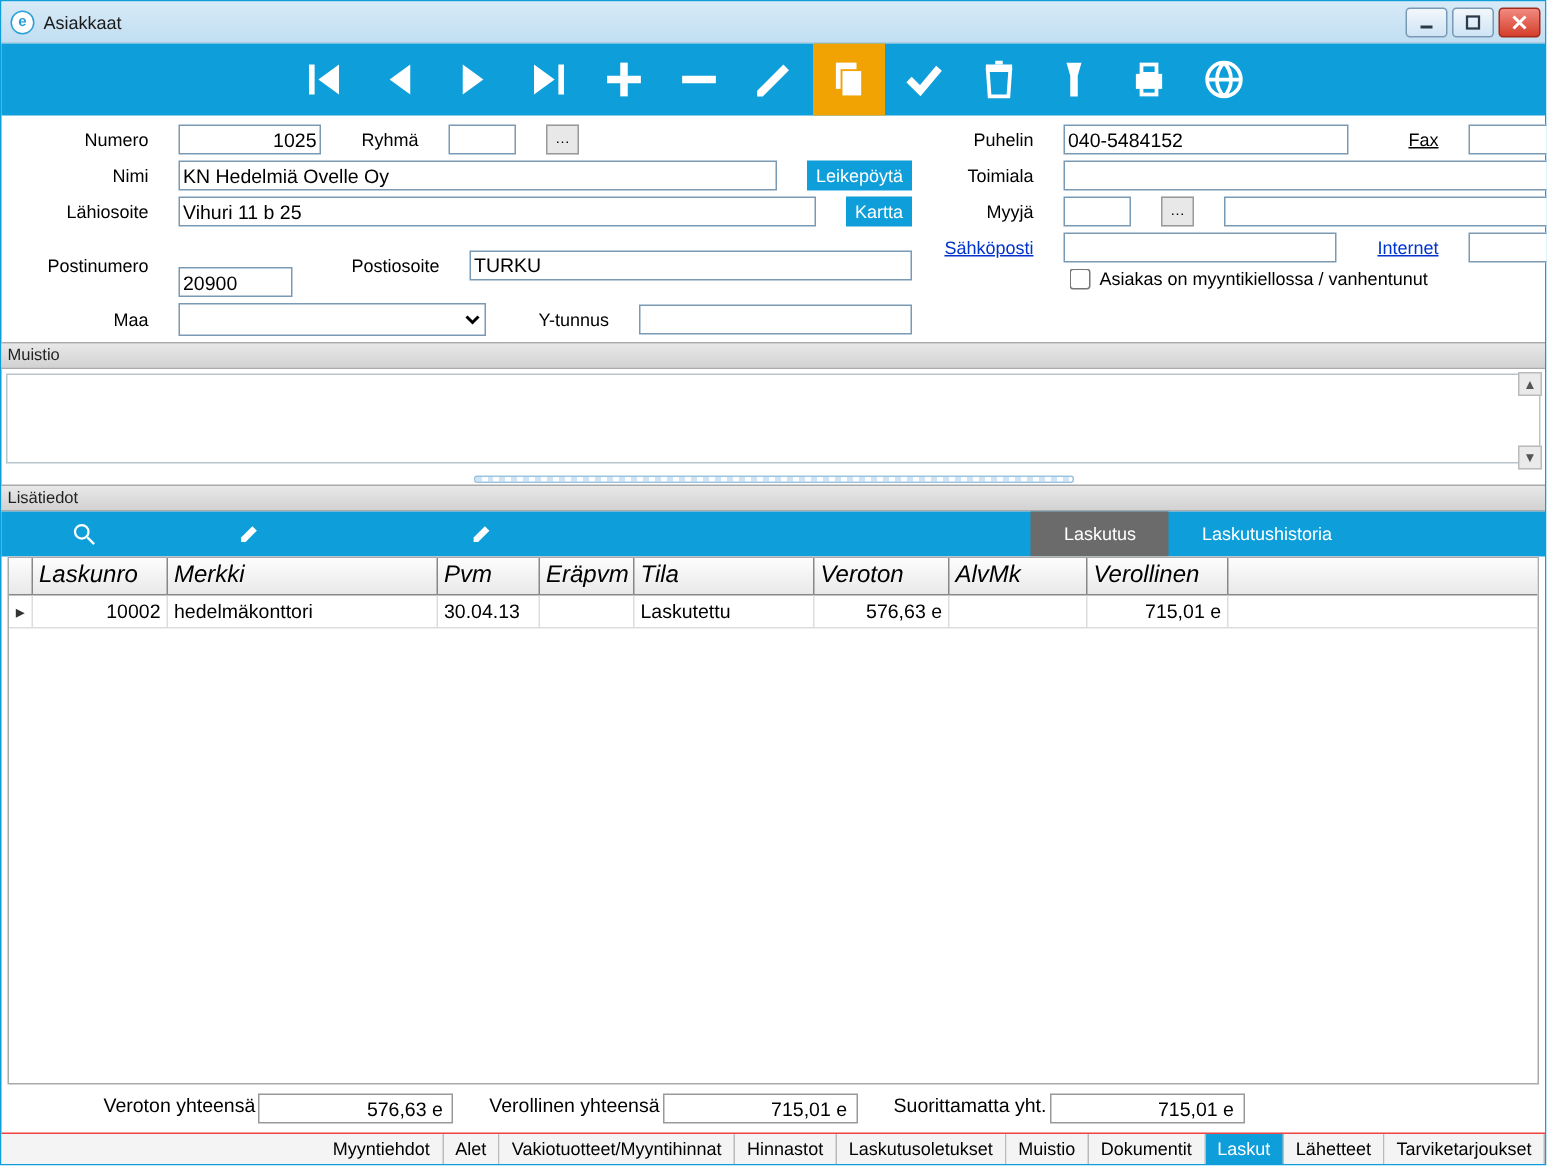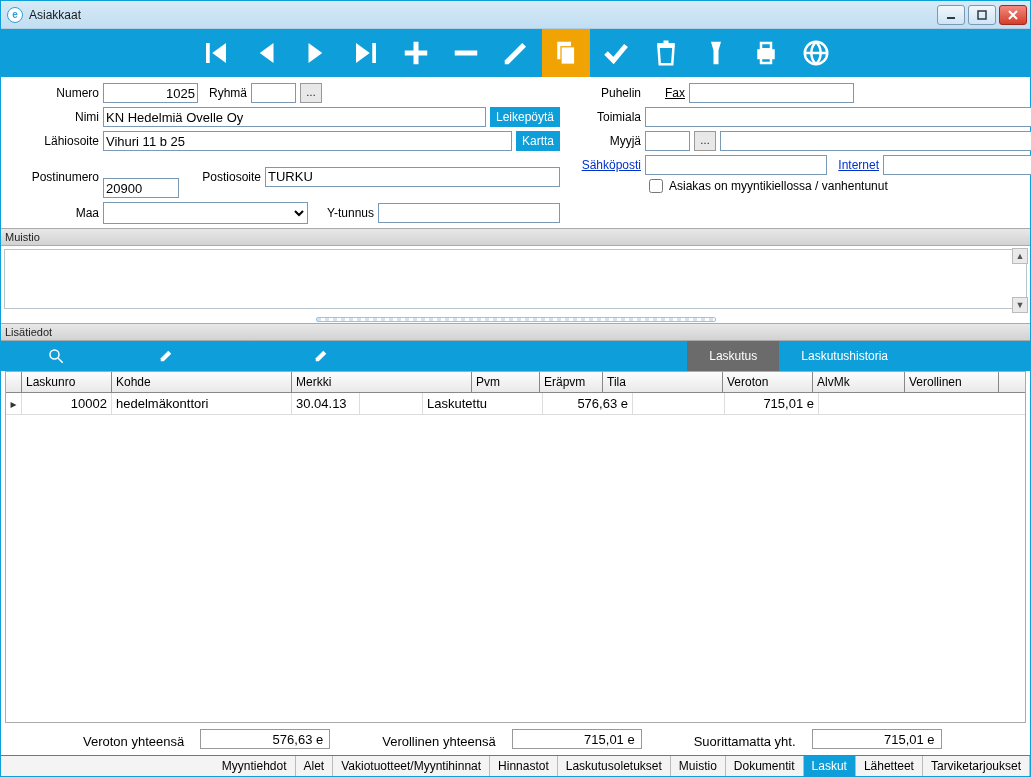--- a/index.html
+++ b/index.html
@@ -18,21 +18,21 @@
 
   
   .toolbar { height: 48px; background: #0e9ed9; display:flex; align-items:center; justify-content:center; gap: 2px; }
   .tbtn { width: 48px; height: 48px; display:flex; align-items:center; justify-content:center; color:#fff; cursor:pointer; }
   .tbtn.active { background: #f0a302; }
   .tbtn svg { width: 30px; height: 30px; fill:#fff; }
 
   
   .form-area { padding: 6px 8px 4px 8px; display:flex; gap: 16px; }
   .fcol { display:flex; flex-direction:column; gap: 4px; }
-  .frow { display:flex; align-items:center; gap: 4px; }
+  .frow { display:flex; align-items:center; gap: 20px; }
   .lbl { text-align:right; color:#000; }
   .lbl.w1 { width: 90px; }
   .lbl.l2 { width: 65px; }
   .link { color:#0033cc; text-decoration: underline; }
   input[type=text], select.cmb {
     height: 20px; border: 1px solid #7a99b4; padding: 1px 2px; font-family: inherit; font-size: 13px; background:#fff;
   }
   select.cmb { height: 22px; }
   .btn-blue { background:#0e9ed9; color:#fff; border:none; height:20px; padding: 0 6px; font-size:12px; cursor:pointer; }
   .lookup-btn { height:20px; width:22px; border:1px solid #999; background:#e8e8e8; font-size:10px; line-height:1; cursor:pointer; padding:0; }
@@ -55,40 +55,40 @@
   .dtoolbar .dseg.icon { width:110px; }
   .dtoolbar .dseg.icon.wide { width:200px; }
   .dtoolbar .dseg svg { width:18px; height:18px; fill:#fff; }
   .dtoolbar .spacer { flex:1; }
   .dtab { padding: 0 22px; display:flex; align-items:center; height:100%; color:#fff; cursor:pointer; }
   .dtab.active { background:#6b6b6b; }
 
   
   .grid { flex:1; border:1px solid #aaa; margin: 0 4px 2px 4px; display:flex; flex-direction:column; overflow:hidden; background:#fff;}
   .ghead { display:flex; background: linear-gradient(#fdfdfd,#e9e9e9); border-bottom:1px solid #888; }
-  .gh { border-right:1px solid #888; padding: 3px 4px; font-size:12px; color:#000; overflow:hidden; white-space:nowrap; }
+  .gh { border-right:1px solid #888; padding: 3px 4px; font-size:16px; color:#000; overflow:hidden; white-space:nowrap;font-style:italic; }
   .rowsel-col { width:16px; flex:0 0 16px; border-right:1px solid #888; }
   .gbody { flex:1; overflow:auto; }
   .grow { display:flex; border-bottom:1px solid #ddd; }
   .gcell { border-right:1px solid #ddd; padding: 3px 4px; font-size:13px; overflow:hidden; white-space:nowrap; }
   .num { text-align:right; }
   .rowptr { width:16px; flex:0 0 16px; display:flex; align-items:center; justify-content:center; color:#333; border-right:1px solid #ddd; }
 
   .colw-1 { width: 90px; flex:0 0 90px; }
   .colw-2 { width: 180px; flex:0 0 180px; }
   .colw-3 { width: 180px; flex:0 0 180px; }
   .colw-4 { width: 68px; flex:0 0 68px; }
   .colw-5 { width: 63px; flex:0 0 63px; }
   .colw-6 { width: 120px; flex:0 0 120px; }
   .colw-7 { width: 90px; flex:0 0 90px; }
   .colw-8 { width: 92px; flex:0 0 92px; }
   .colw-9 { width: 94px; flex:0 0 94px; }
 
   
-  .totals { display:flex; align-items:flex-end; padding: 4px 6px 6px 6px; gap: 16px; }
+  .totals { display:flex; align-items:flex-start; padding: 4px 6px 6px 6px; gap: 2px; }
   .totals .tlbl { font-size:13px; }
   .totals .tval { border:1px solid #999; height:20px; padding:1px 6px; width:130px; text-align:right; background:#fff; font-size:13px; display:inline-flex; align-items:center; justify-content:flex-end;}
 
   
   .btabs { display:flex; border-top:1px solid #ef4444; background:#f4f4f4;justify-content:flex-end; }
   .btab { padding: 3px 8px; border-right:1px solid #bbb; font-size:12px; cursor:pointer; background:#f4f4f4; }
   .btab.active { background:#0e9ed9; color:#fff; }
 
   .main-flex { display:flex; flex-direction:column; flex:1; min-height:0; }
 </style>
@@ -225,20 +225,21 @@
         <span class="lbl w1">Maa</span>
         <select class="cmb" style="width:205px;"><option></option></select>
         <span class="lbl" style="width:62px;">Y-tunnus</span>
         <input type="text" style="flex: 1 1 0%;" value="">
       </div>
     </div>
 
     <div class="fcol" style="flex:1;">
       <div class="frow">
         <span class="lbl l2">Puhelin</span>
+        <input type="text" style="flex: 1 1 0%;" value="040-5484152">
         <span class="lbl" style="width:40px;text-decoration:underline;">Fax</span>
         <input type="text" style="width: 165px;" value="">
       </div>
       <div class="frow">
         <span class="lbl l2">Toimiala</span>
         <input type="text" style="flex: 1 1 0%;" value="">
       </div>
       <div class="frow">
         <span class="lbl l2">Myyjä</span>
         <input type="text" style="width: 45px;" value="">
@@ -293,21 +294,20 @@
     <div class="dtab active">Laskutus</div>
     <div class="dtab">Laskutushistoria</div>
     <div style="width:120px;"></div>
   </div>
 
   <div class="main-flex">
     <div class="grid">
       <div class="ghead">
         <div class="rowsel-col"></div>
         <div class="gh colw-1">Laskunro</div>
-        <div class="gh colw-2">Kohde</div>
         <div class="gh colw-3">Merkki</div>
         <div class="gh colw-4">Pvm</div>
         <div class="gh colw-5">Eräpvm</div>
         <div class="gh colw-6">Tila</div>
         <div class="gh colw-7">Veroton</div>
         <div class="gh colw-8">AlvMk</div>
         <div class="gh colw-9">Verollinen</div>
       </div>
       <div class="gbody">
         <div class="grow">

